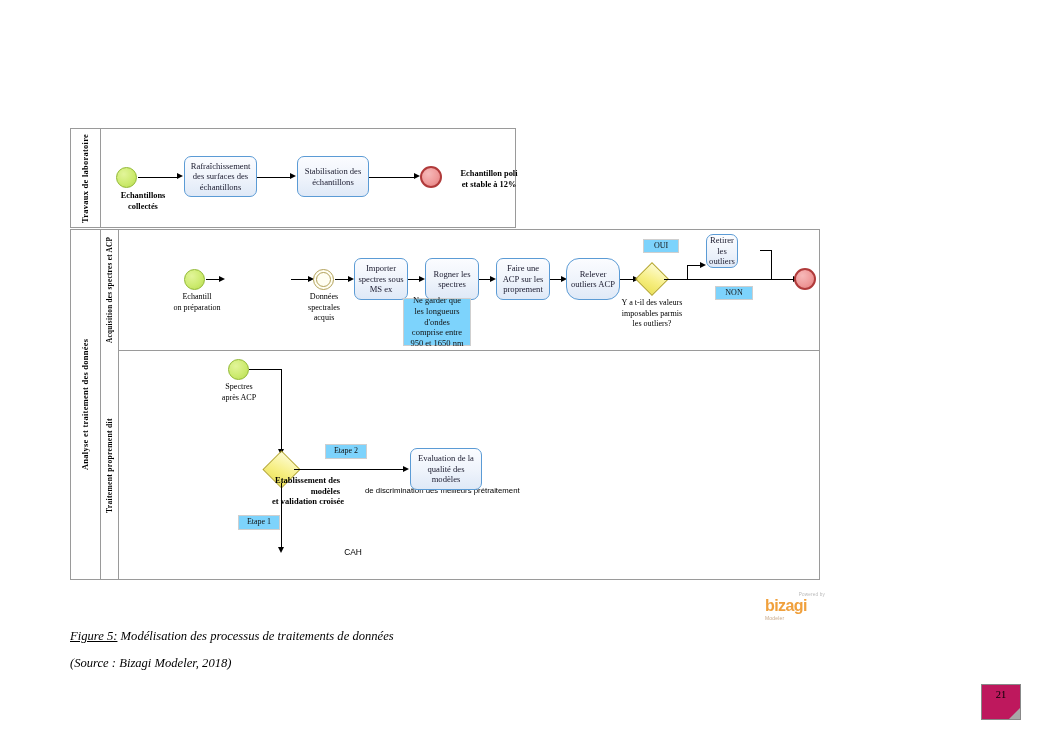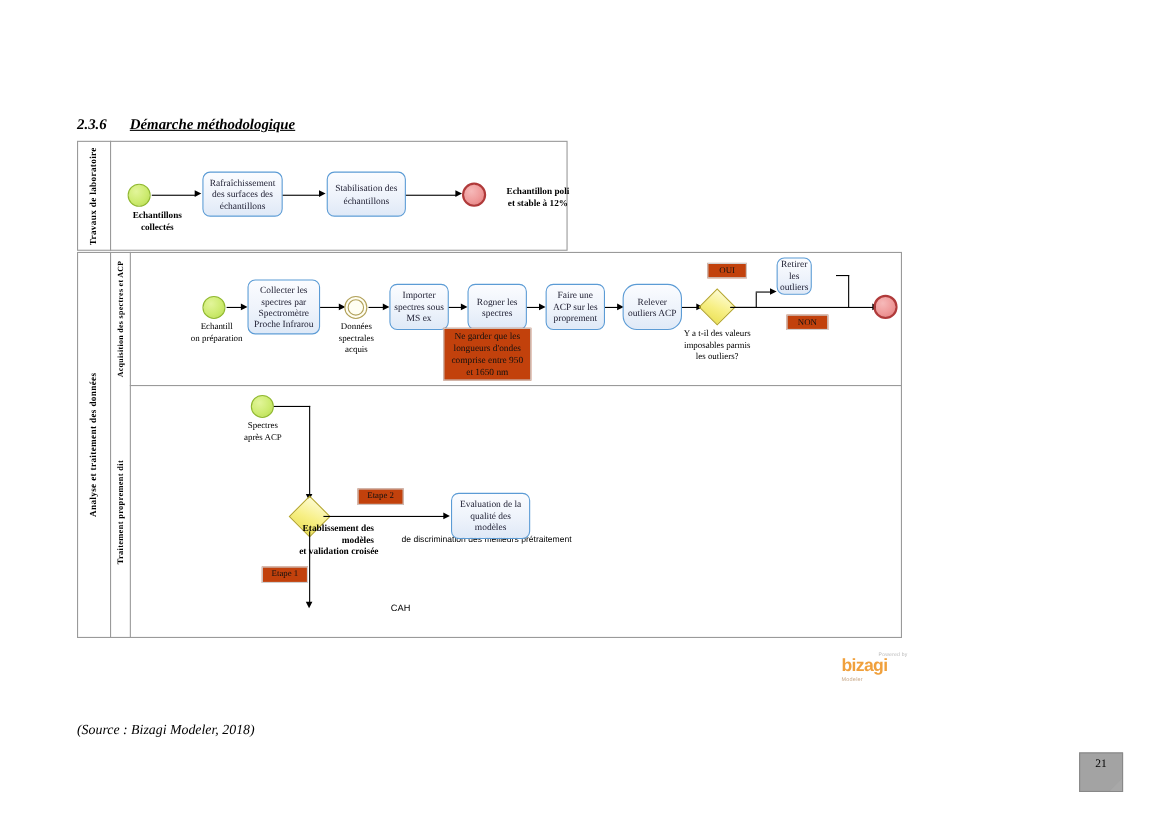--- a/index.html
+++ b/index.html
@@ -65,21 +65,21 @@
     border:1.4px solid #b2a15a;
   }
   .gateway{
     position:absolute;
     background:linear-gradient(160deg,#fdfbd0 0%,#f7ef85 55%,#ece259 100%);
     border:1.3px solid #b5a62a;box-sizing:border-box;
     transform:rotate(45deg);
   }
   .annot{
     position:absolute;box-sizing:border-box;
-    background:#c2410c;border:1px solid #cfcfcf;
+    background:#7dd3fc;border:1px solid #cfcfcf;
     display:flex;align-items:center;justify-content:center;text-align:center;
     font-family:"Liberation Serif", serif;font-size:8.5px;line-height:1.28;
     color:#111;padding:2px 4px;
   }
 
   .lbl{
     position:absolute;font-family:"Liberation Serif", serif;
     font-size:8.1px;line-height:1.3;text-align:center;color:#000;
   }
   .lbl.b{font-weight:bold;font-size:8.4px;}
@@ -101,33 +101,30 @@
   .bz-md{font-family:"Liberation Sans", sans-serif;font-size:5px;color:#c8a98a;
          letter-spacing:.2px;margin-top:1px;}
 
   
   .cap1{position:absolute;left:70px;top:629px;font-size:12.6px;font-style:italic;}
   .cap1 .fg{font-weight:normal;text-decoration:underline;}
   .cap2{position:absolute;left:70px;top:656px;font-size:12.6px;font-style:italic;}
 
   
   .pagecard{position:absolute;left:981px;top:684px;width:40px;height:36px;
-    border:1px solid #888;background:#a3a3a3;box-sizing:border-box;}
+    border:1px solid #888;background:#be185d;box-sizing:border-box;}
   .pagecard .n{position:absolute;left:0;right:0;top:4px;text-align:center;font-size:10.5px;}
   .pagecard .fold{position:absolute;right:0;bottom:0;width:0;height:0;
     border-left:11px solid transparent;border-bottom:11px solid #a8a8a8;}
 </style>
 </head>
 <body>
 
 <div class="page">
 
-  <div class="heading">
-    <span class="num">2.3.6</span><span class="ttl">Démarche méthodologique</span>
-  </div>
 
   <div class="diagram">
 
     <div class="pool-border" id="pool1"></div>
     <div class="lane-div" style="left:30px;top:0;width:1px;height:100px;"></div>
     <div class="lane-title" style="left:0;top:0;width:30px;height:100px;">Travaux de laboratoire</div>
 
     <div class="startev" style="left:46px;top:39px;width:21px;height:21px;"></div>
     <div class="lbl b" style="left:38px;top:63px;width:70px;white-space:pre-line;">Echantillons
 collectés</div>
@@ -158,41 +155,40 @@
     <div class="lane-title" style="left:31px;top:101px;width:17px;height:121px;font-size:7.2px;">Acquisition des spectres et ACP</div>
     <div class="lane-title" style="left:31px;top:223px;width:17px;height:229px;font-size:7.6px;">Traitement proprement dit</div>
 
     <div class="startev" style="left:114px;top:141px;width:21px;height:21px;"></div>
     <div class="lbl" style="left:97px;top:164px;width:60px;white-space:pre-line;">Echantill
 on préparation</div>
 
     <div class="ln h" style="left:136px;top:151px;width:14px;"></div>
     <div class="arw r" style="left:149px;top:147.5px;"></div>
 
-    <div class="task" style="left:155px;top:126px;width:66px;height:50px;">Collecter les spectres par Spectromètre Proche Infrarou</div>
 
     <div class="ln h" style="left:221px;top:151px;width:18px;"></div>
     <div class="arw r" style="left:238px;top:147.5px;"></div>
 
     <div class="interev" style="left:243px;top:141px;width:21px;height:21px;"></div>
     <div class="lbl" style="left:225px;top:164px;width:58px;white-space:pre-line;">Données
 spectrales
 acquis</div>
 
     <div class="ln h" style="left:265px;top:151px;width:14px;"></div>
     <div class="arw r" style="left:278px;top:147.5px;"></div>
 
     <div class="task" style="left:284px;top:130px;width:54px;height:42px;">Importer spectres sous MS ex</div>
 
     <div class="ln h" style="left:338px;top:151px;width:12px;"></div>
     <div class="arw r" style="left:349px;top:147.5px;"></div>
 
     <div class="task" style="left:355px;top:130px;width:54px;height:42px;">Rogner les spectres</div>
 
-    <div class="annot" style="left:333px;top:170px;width:80px;height:48px;">Ne garder que les longueurs d'ondes comprise entre 950 et 1650 nm</div>
+    <div class="annot" style="left:333px;top:170px;width:68px;height:48px;">Ne garder que les longueurs d'ondes comprise entre 950 et 1650 nm</div>
 
     <div class="ln h" style="left:409px;top:151px;width:12px;"></div>
     <div class="arw r" style="left:420px;top:147.5px;"></div>
 
     <div class="task" style="left:426px;top:130px;width:54px;height:42px;">Faire une ACP sur les proprement</div>
 
     <div class="ln h" style="left:480px;top:151px;width:12px;"></div>
     <div class="arw r" style="left:491px;top:147.5px;"></div>
 
     <div class="task" style="left:496px;top:130px;width:54px;height:42px;border-radius:13px;">Relever outliers ACP</div>
@@ -242,30 +238,33 @@
     <div class="ln h" style="left:224px;top:341px;width:110px;"></div>
     <div class="arw r" style="left:333px;top:337.5px;"></div>
     <div class="annot" style="left:255px;top:316px;width:42px;height:15px;font-size:8px;">Etape 2</div>
 
     <div class="task" style="left:340px;top:320px;width:72px;height:42px;">Evaluation de la qualité des modèles</div>
 
     <div class="ln v" style="left:211px;top:355px;height:66px;"></div>
     <div class="arw d" style="left:208px;top:419px;"></div>
 
 
-    <div class="lbl" style="left:263px;top:419px;width:40px;text-align:right;font-family:'Liberation Sans',sans-serif;font-size:8.4px;">CAH</div>
+    <div class="lbl" style="left:263px;top:419px;width:40px;text-align:center;font-family:'Liberation Sans',sans-serif;font-size:8.4px;">CAH</div>
 
   </div>
 
   <div class="bizagi">
     <div class="bz-pw">Powered by</div>
     <div class="bz-nm">bizagi</div>
     <div class="bz-md">Modeler</div>
   </div>
 
+  <div class="cap1">
+    <span class="fg">Figure 5:</span><span> Modélisation des processus de traitements de données</span>
+  </div>
   <div class="cap2">(Source : Bizagi Modeler, 2018)</div>
 
   <div class="pagecard">
     <div class="n">21</div>
     <div class="fold"></div>
   </div>
 
 </div>
 
 </body></html>

